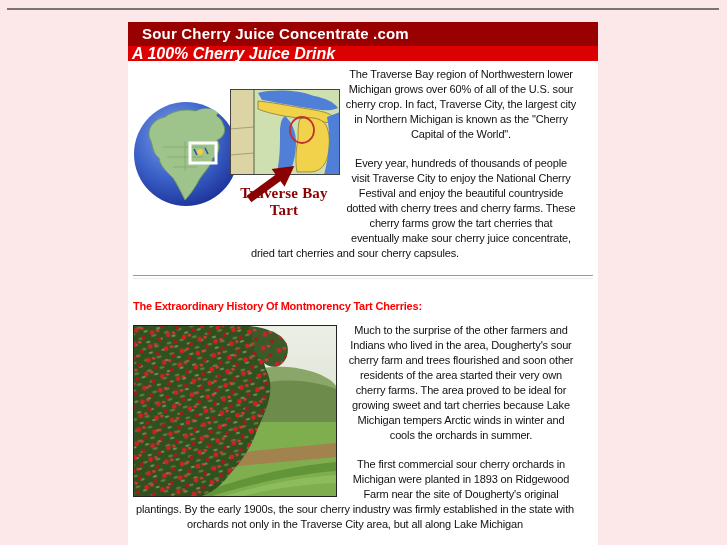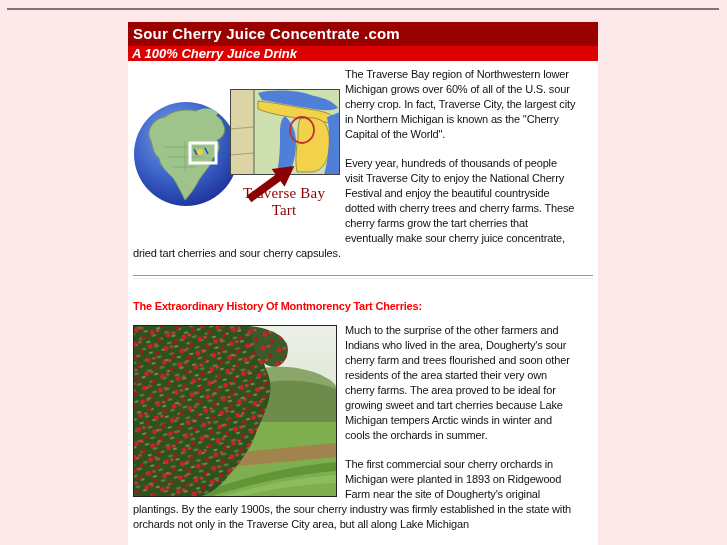--- a/index.html
+++ b/index.html
@@ -13,45 +13,45 @@
     position:absolute;left:7px;top:8px;width:712px;height:2px;
     background:#4f4f4f;opacity:.75;
   }
   .main-column{
     position:absolute;left:128px;top:22px;width:470px;height:523px;
     background:#ffffff;
   }
   .site-header{
     height:24px;background:var(--header-bg,#990000);
     color:#ffffff;font-size:15px;font-weight:bold;
-    line-height:24px;padding-left:5px;letter-spacing:.2px;
+    line-height:24px;padding-left:14px;letter-spacing:.2px;
   }
   .site-tagline{
     height:15px;background:var(--tagline-bg,#dd0000);
-    color:#ffffff;font-size:13px;font-weight:bold;font-style:italic;
+    color:#ffffff;font-size:16px;font-weight:bold;font-style:italic;
     line-height:15px;padding-left:4px;
   }
   .content{
     padding:0 5px;font-size:11px;line-height:15px;color:#111;
     letter-spacing:-0.15px;
   }
-  .content p{margin:0 16px 14px 0;}
+  .content p{margin:0 16px 14px 0;text-align:center;}
   .intro p:first-of-type{margin-top:6px;}
 
   
   .map-figure{
     float:left;width:206px;height:160px;margin:4px 6px 2px 0;
     position:relative;
   }
   .globe{position:absolute;left:0;top:30px;}
   .inset-map{position:absolute;left:97px;top:18px;}
   .arrow-svg{position:absolute;left:114px;top:86px;}
   .map-caption{
     position:absolute;left:96px;top:114px;width:110px;text-align:center;
-    font-family:"Liberation Serif",serif;font-weight:normal;
+    font-family:"Liberation Serif",serif;font-weight:bold;
     color:var(--map-label,#8b0000);font-size:15px;line-height:17px;
     letter-spacing:.2px;
   }
 
   .divider{
     clear:both;border:none;height:2px;margin:4px 0 0 0;
     border-top:1px solid #9a9a9a;border-bottom:1px solid #ececec;
   }
   .history-heading{
     color:var(--heading-red,#ff0000);font-size:11px;font-weight:bold;

